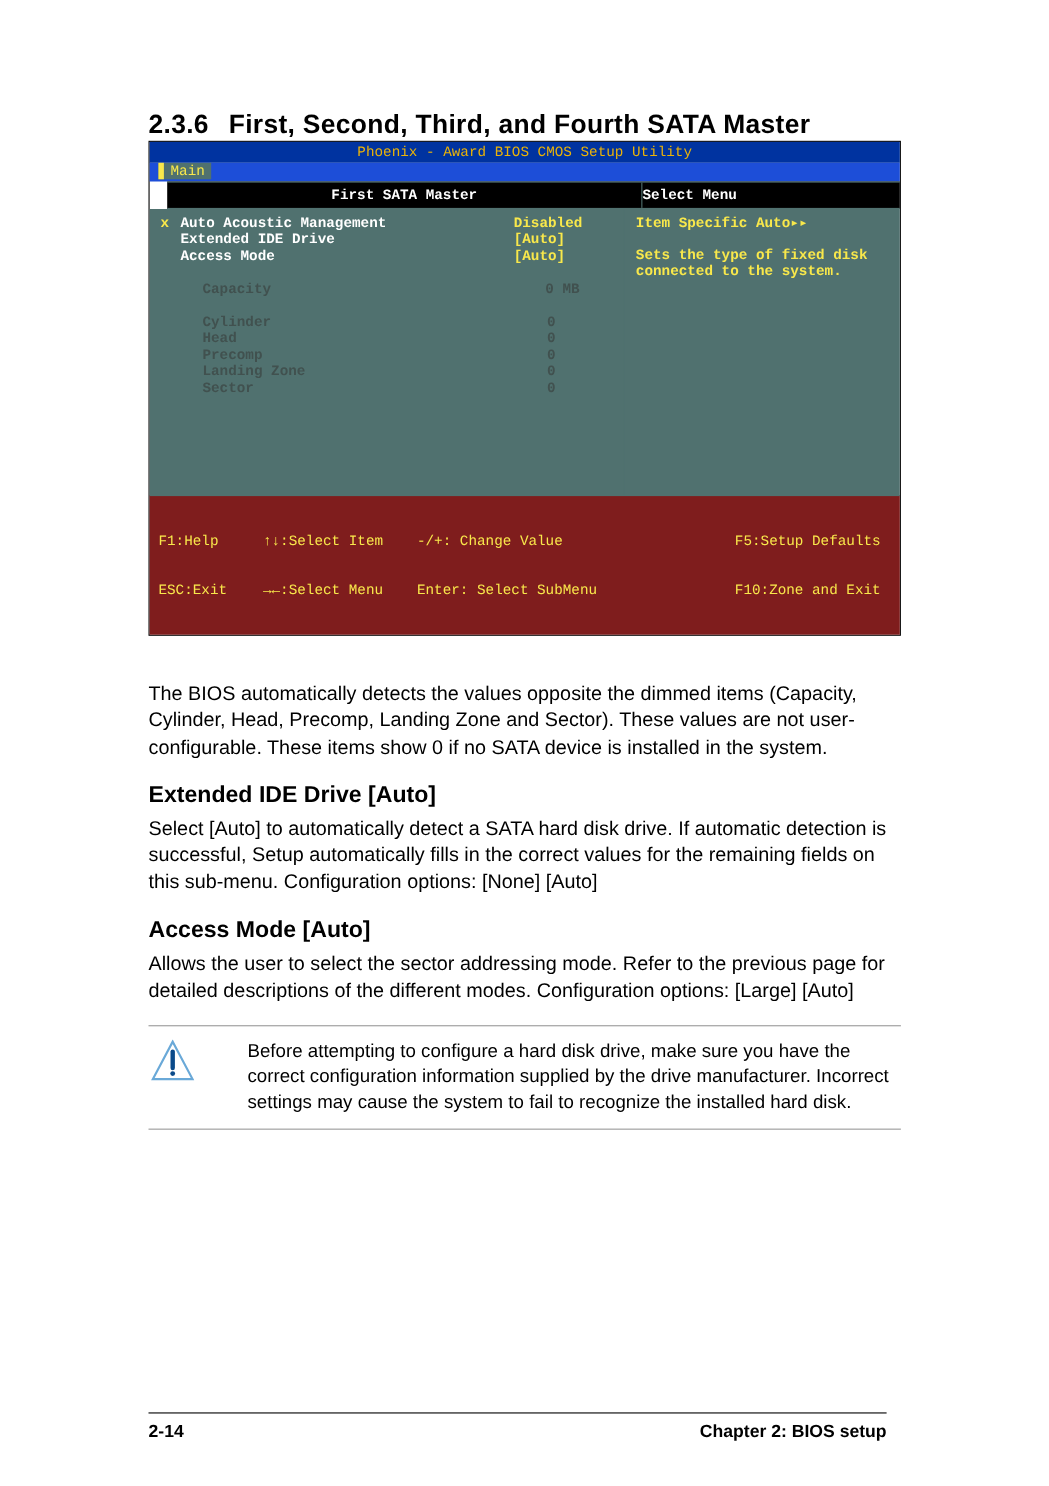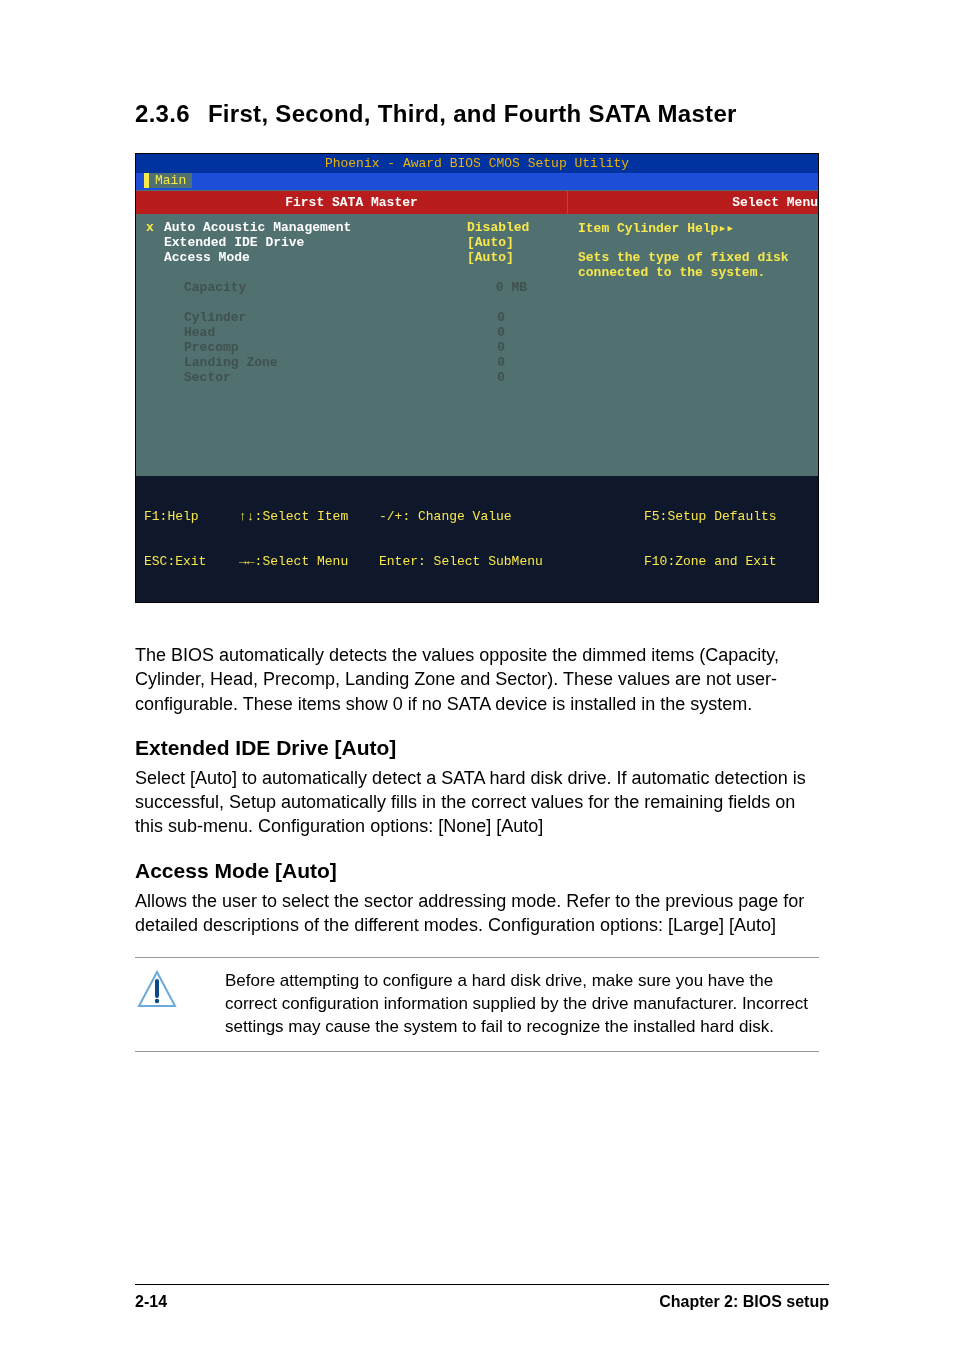--- a/index.html
+++ b/index.html
@@ -11,21 +11,20 @@
       font-family: Arial, Helvetica, sans-serif;
       background: #fff;
       width: 954px;
       height: 1351px;
       position: relative;
       padding: 100px 135px 40px 135px;
     }
     .section-title {
       font-size: 24px;
       font-weight: bold;
-      margin-bottom: 25px;
       letter-spacing: 0.3px;
     }
     .section-title .number {
       margin-right: 18px;
     }
     .bios-box {
       border: 1px solid #000;
       margin-bottom: 40px;
     }
     .bios-title-bar {
@@ -50,32 +49,33 @@
       display: inline-block;
       border-left: 5px solid #f9e84b;
     }
     .bios-header-row {
       display: flex;
       border-top: 1px solid #50716f;
       border-bottom: 1px solid #50716f;
       font-family: "Courier New", monospace;
       font-size: 13px;
       font-weight: bold;
-      background: #b91c1c;
+      background: #000000;
       color: #fff;
+      margin-left: 16px;
     }
     .bios-header-left {
       flex: 0 0 432px;
       text-align: center;
       padding: 4px 0;
       border-right: 1px solid #50716f;
     }
     .bios-header-right {
       flex: 1;
-      text-align: right;
+      text-align: left;
       padding: 4px 0;
     }
     .bios-body {
       display: flex;
       font-family: "Courier New", monospace;
       font-size: 13px;
       background: #50716f;
       min-height: 260px;
     }
     .bios-body-left {
@@ -106,25 +106,25 @@
       color: #f9e84b;
       width: 90px;
       text-align: left;
     }
     .bios-row.dim .label,
     .bios-row.dim .value {
       color: #41514f;
       margin-left: 20px;
     }
     .bios-footer {
-      background: #0f172a;
-      color: #f9e84b;
-      font-family: "Courier New", monospace;
-      font-size: 13px;
-      padding: 3px 24px 3px 8px;
+      background: #7f1d1d;
+      color: #f9e84b;
+      font-family: "Courier New", monospace;
+      font-size: 13px;
+      padding: 3px 0 3px 8px;
       display: flex;
       border-top: 1px solid #50716f;
     }
     .bios-footer .col {
       white-space: pre;
     }
     .bios-footer .col1 { width: 95px; }
     .bios-footer .col2 { width: 140px; }
     .bios-footer .col3 { flex: 1; }
     .bios-footer .col4 { width: 150px; text-align: left; }
@@ -155,21 +155,21 @@
     .note-text {
       font-size: 17px;
       line-height: 1.35;
       padding-left: 40px;
       padding-right: 10px;
     }
     .page-footer {
       position: absolute;
       bottom: 40px;
       left: 135px;
-      right: 125px;
+      right: 148px;
       border-top: 1.5px solid #000;
       padding-top: 8px;
       display: flex;
       justify-content: space-between;
       font-size: 16px;
       font-weight: bold;
     }
     .help-arrows {
       display: inline-block;
     }
@@ -242,21 +242,21 @@
         <span class="label">Landing Zone</span>
         <span class="value" style="text-align:right;padding-right:52px">0</span>
       </div>
       <div class="bios-row dim">
         <span class="marker"></span>
         <span class="label">Sector</span>
         <span class="value" style="text-align:right;padding-right:52px">0</span>
       </div>
     </div>
     <div class="bios-body-right">
-      <div><span>Item Cylinder Help</span><span class="help-arrows">▸▸</span></div>
+      <div><span>Item Specific Auto</span><span class="help-arrows">▸▸</span></div>
       <div style="height:14px"></div>
       <div>Sets the type of fixed disk connected to the system.</div>
     </div>
   </div>
   <div class="bios-footer">
     <div class="col col1">
       <div>F1:Help</div>
       <div>ESC:Exit</div>
     </div>
     <div class="col col2">

